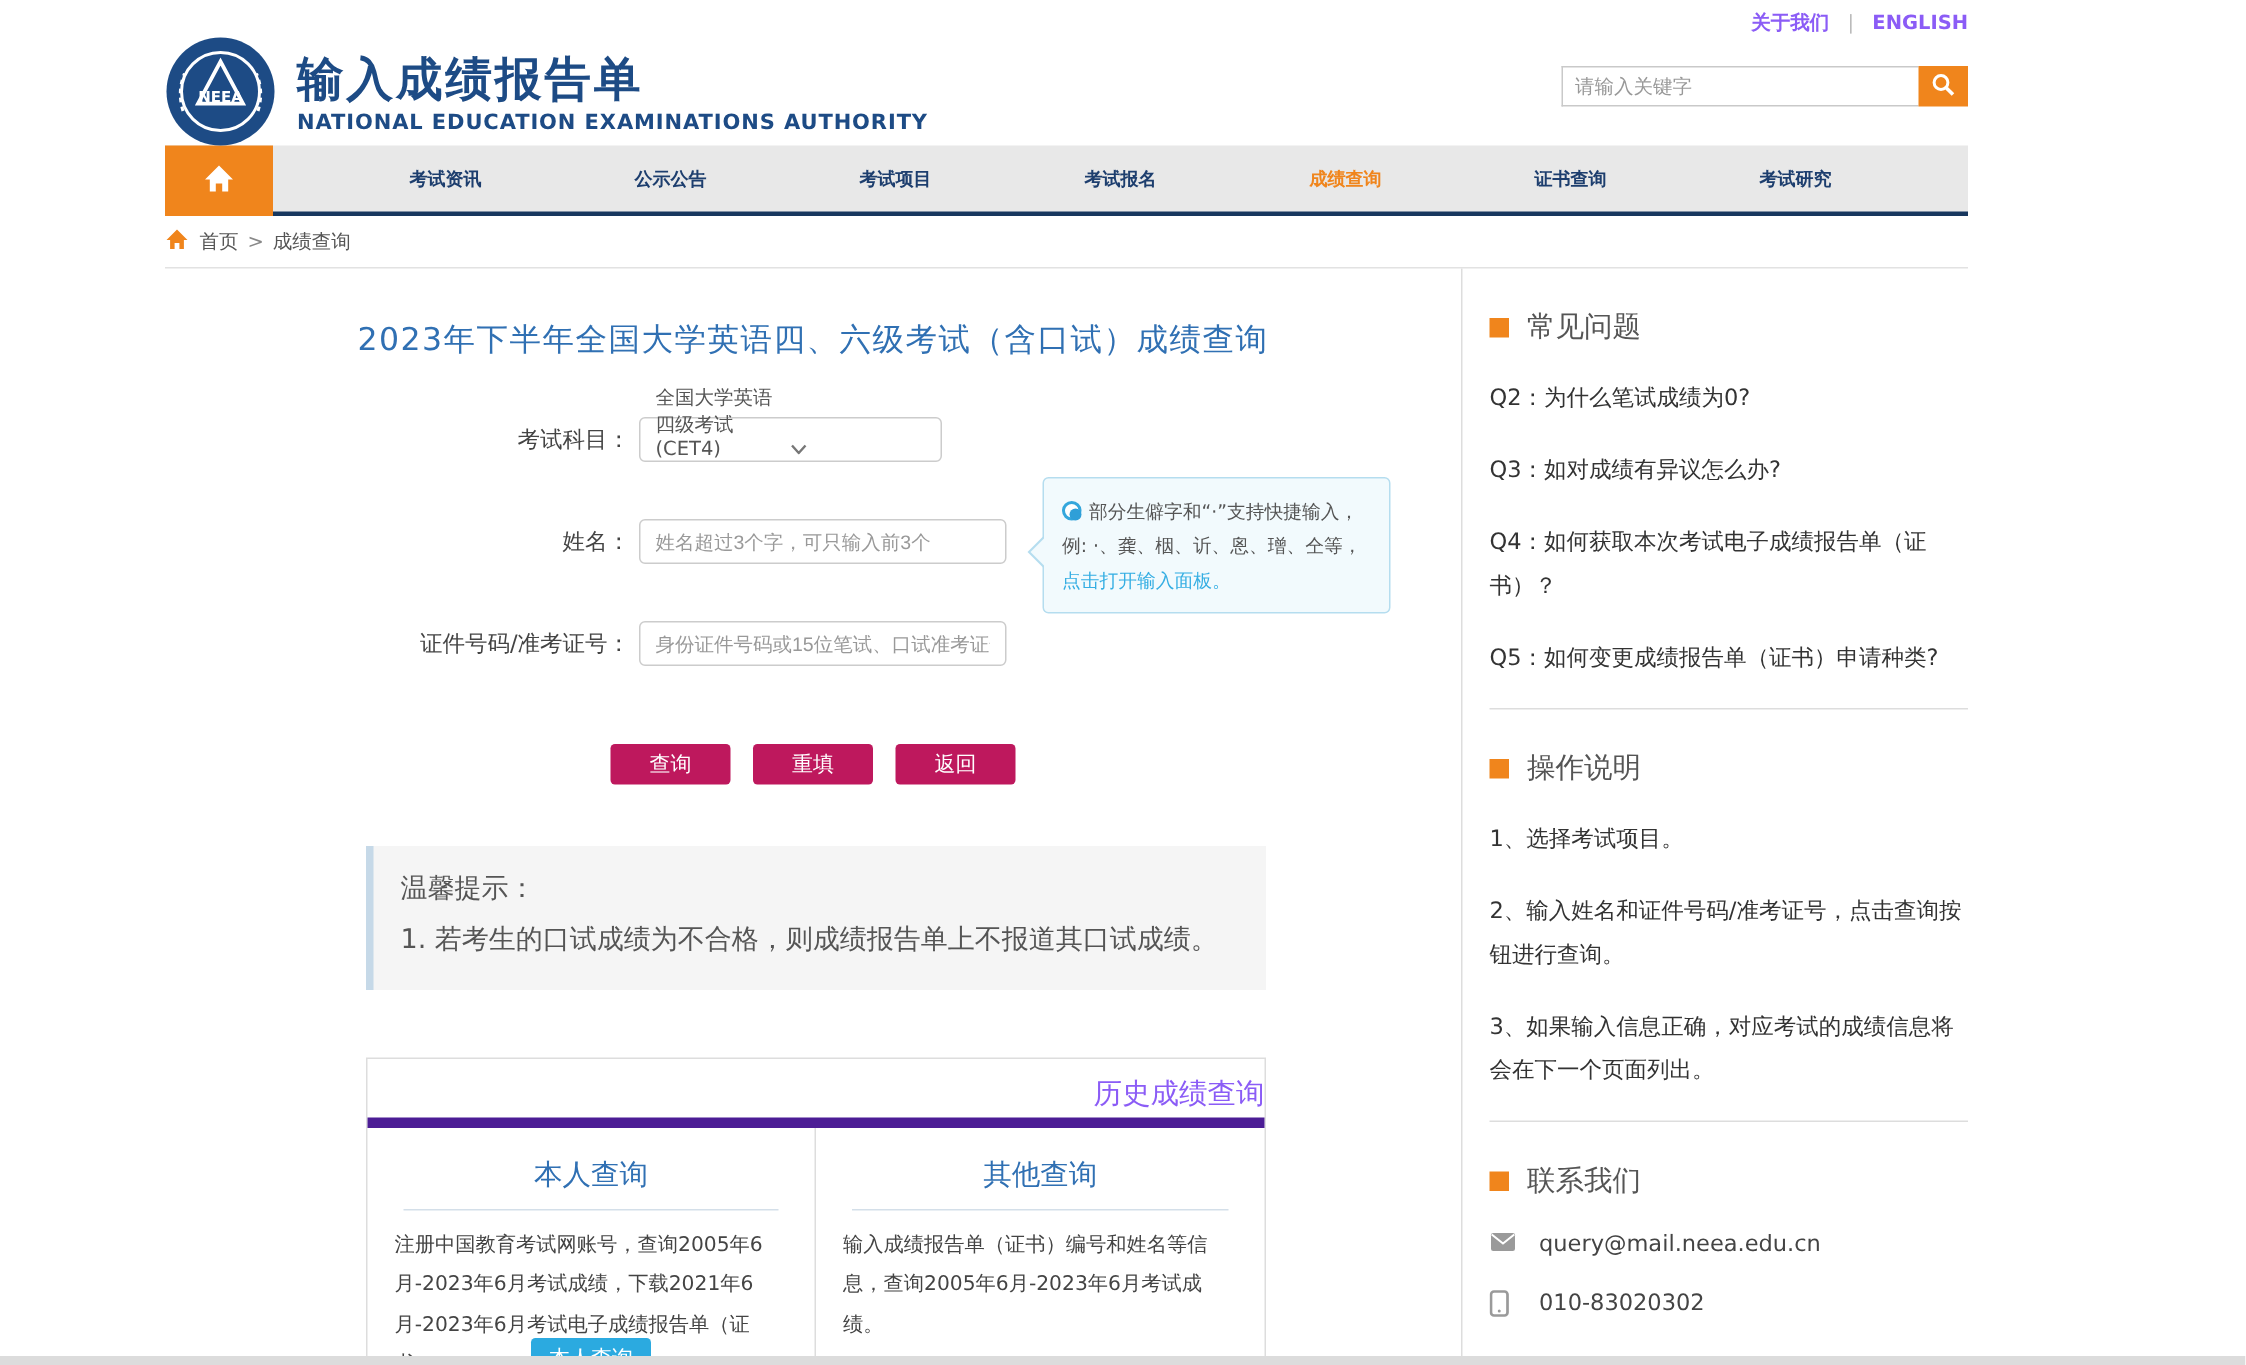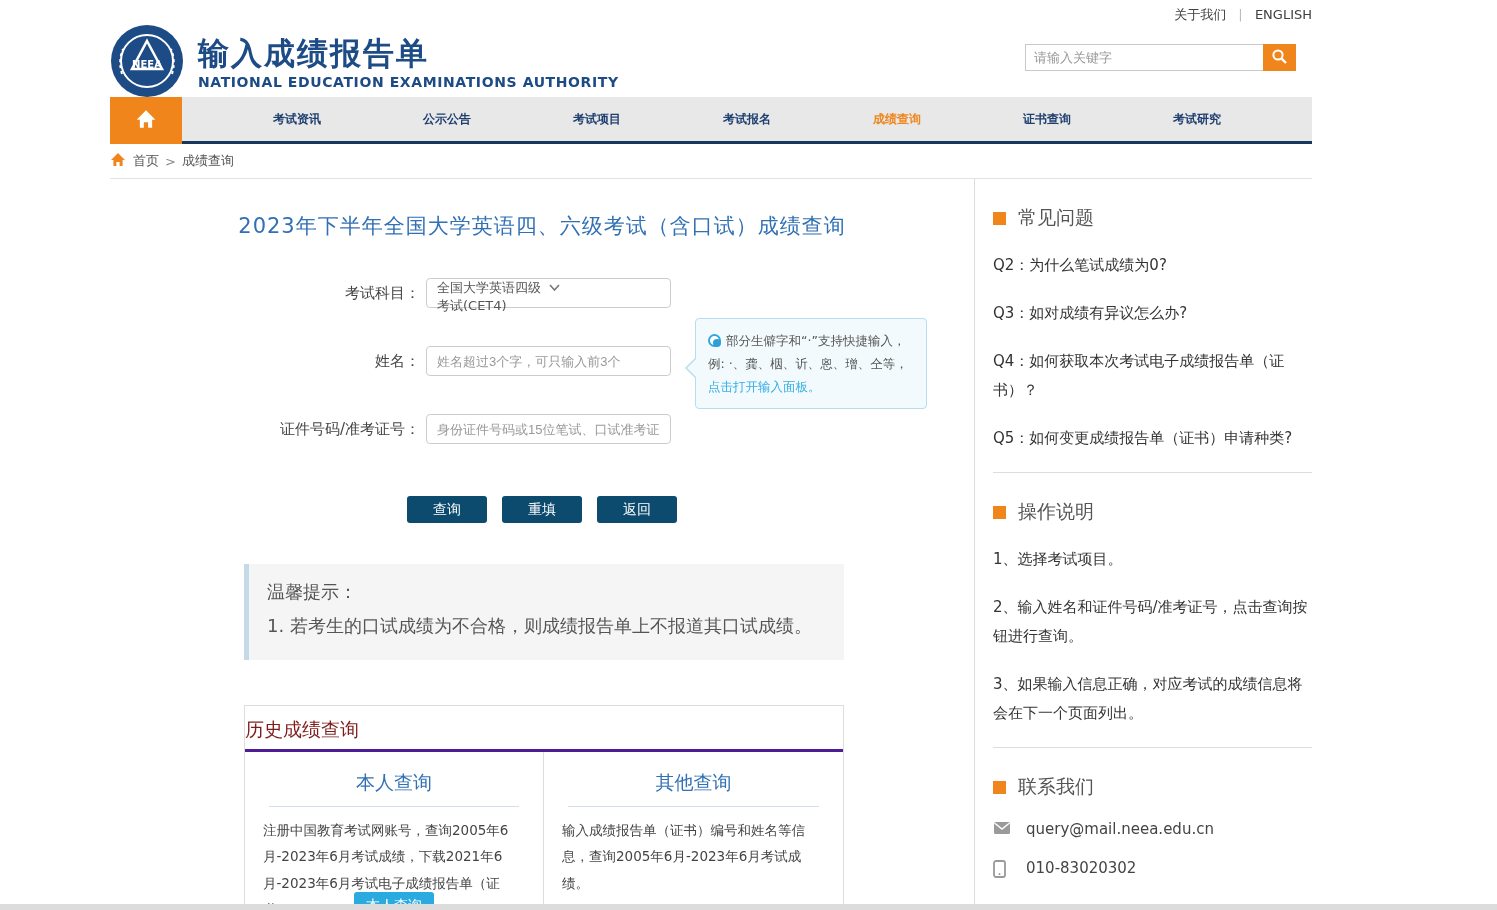--- a/index.html
+++ b/index.html
@@ -10,23 +10,23 @@
   }
   .wrap { width:1202px; margin-left:110px; }
 
   
   .header { height:97px; position:relative; }
   .logo { position:absolute; left:0; top:24px; display:flex; align-items:center; }
   .logo-text { margin-left:14px; }
   .logo-title { font-size:31px; font-weight:bold; color:#1d4b85; letter-spacing:2px; line-height:1.1; }
   .logo-sub { font-size:14px; font-weight:bold; color:#1d4b85; letter-spacing:0.6px; margin-top:3px; }
   .top-links { position:absolute; right:0; top:6px; font-size:13px; color:#555; }
-  .top-links a { color:#404040; text-decoration:none; }
+  .top-links a { color:#8b5cf6; text-decoration:none;font-weight:bold; }
   .top-links .sep { color:#bbb; margin:0 8px; }
-  .search-box { position:absolute; right:16px; top:44px; display:flex; }
+  .search-box { position:absolute; right:0; top:44px; display:flex; }
   .search-input { width:238px; height:27px; border:1px solid #c9c9c9; border-right:none; padding:0 8px; font-size:13px; color:#333; outline:none; }
   .search-input::placeholder { color:#999; }
   .search-btn { width:33px; height:27px; background:#f0851c; border:none; cursor:pointer; display:flex; align-items:center; justify-content:center; }
 
   
   .nav { height:47px; background:#e8e8e8; border-bottom:3px solid #17375e; display:flex; }
   .nav-home { width:72px; height:47px; background:#f0851c; display:flex; align-items:center; justify-content:center; cursor:pointer; }
   .nav-items { flex:1; display:flex; justify-content:space-around; align-items:center; padding:0 40px; }
   .nav-item { font-size:12px; font-weight:bold; color:#1d3e6e; cursor:pointer; }
   .nav-item.active { color:#f0851c; }
@@ -40,40 +40,40 @@
   .cols { display:flex; min-height:729px; }
   .main { width:865px; border-right:1px solid #ddd; position:relative; }
   .sidebar { width:337px; padding-left:18px; }
 
   
   .page-title { margin-top:33px; text-align:center; font-size:21px; color:#3070b3; letter-spacing:1px; }
   .form { margin-top:38px; }
   .frow { display:flex; margin-bottom:38px; position:relative; }
   .flabel { width:310px; text-align:right; font-size:15px; color:#444; line-height:30px; flex:none; }
   .fctrl { margin-left:6px; }
-  .sel { width:245px; height:30px; border:1px solid #ccc; border-radius:4px; display:flex; align-items:flex-start; padding:0 10px; font-size:13px; color:#555; cursor:pointer; background:#fff; }
+  .sel { width:202px; height:30px; border:1px solid #ccc; border-radius:4px; display:flex; align-items:flex-end; padding:0 10px; font-size:13px; color:#555; cursor:pointer; background:#fff; }
   .sel span { flex:1; }
   .tinput { width:245px; height:30px; border:1px solid #ccc; border-radius:4px; padding:0 10px; font-size:13px; color:#333; outline:none; }
   .tinput::placeholder { color:#999; }
   .tooltip { position:absolute; left:585px; top:-28px; width:232px; background:#f2fafd; border:1px solid #b5ddef; border-radius:4px; padding:10px 10px 10px 12px; font-size:12.5px; color:#555; line-height:1.85; }
   .tooltip:before { content:""; position:absolute; left:-11px; top:38px; border:11px solid transparent; border-right-color:#b5ddef; border-left:none; }
   .tooltip:after { content:""; position:absolute; left:-9px; top:40px; border:9px solid transparent; border-right-color:#f2fafd; border-left:none; }
   .radio-ic { display:inline-block; width:13px; height:13px; border:2px solid #35a7dc; border-radius:50%; background:#fff; position:relative; vertical-align:-2px; margin-right:5px; }
   .radio-ic:after { content:""; position:absolute; left:2.5px; top:2.5px; width:8px; height:8px; border-radius:50%; background:#2f9fd8; }
   .tooltip a { color:#35aee3; text-decoration:none; }
   .btn-row { margin-top:52px; display:flex; justify-content:center; gap:15px; }
-  .cbtn { width:80px; height:27px; background:#0c4a6e; color:#fff; font-size:14px; border:none; border-radius:3px; cursor:pointer; }
+  .cbtn { width:80px; height:27px; background:#be185d; color:#fff; font-size:14px; border:none; border-radius:3px; cursor:pointer; }
 
   
   .notice { margin:41px 0 0 134px; width:600px; background:#f5f5f5; border-left:5px solid #c6d9e8; padding:16px 18px 22px; font-size:18px; color:#555; }
   .notice .nt { margin-bottom:10px; }
 
   
   .history { margin:45px 0 0 134px; width:600px; border:1px solid #ddd; }
-  .history-head { height:46px; line-height:46px; text-align:left; font-size:19px; color:#7f1d1d; border-bottom:3px solid #4c1d95; }
+  .history-head { height:46px; line-height:46px; text-align:right; font-size:19px; color:#8b5cf6; border-bottom:7px solid #4c1d95; }
   .history-cols { display:flex; }
   .hcol { width:50%; padding:14px 18px 18px; }
   .hcol.left { border-right:1px solid #ddd; }
   .hcol-title { text-align:center; font-size:19px; color:#3070b3; padding-bottom:10px; border-bottom:1px solid #d4dfe9; margin:4px 6px 10px; }
   .hcol-text { font-size:13.5px; color:#444; line-height:1.95; }
   .hbtn-wrap { text-align:center; }
   .hbtn { width:80px; height:27px; background:#2baae0; color:#fff; font-size:14px; border:none; border-radius:3px; cursor:pointer; }
   .hbtn-wrap.raise { margin-top:-30px; }
   .hbtn-wrap.pad { margin-top:12px; }
 

